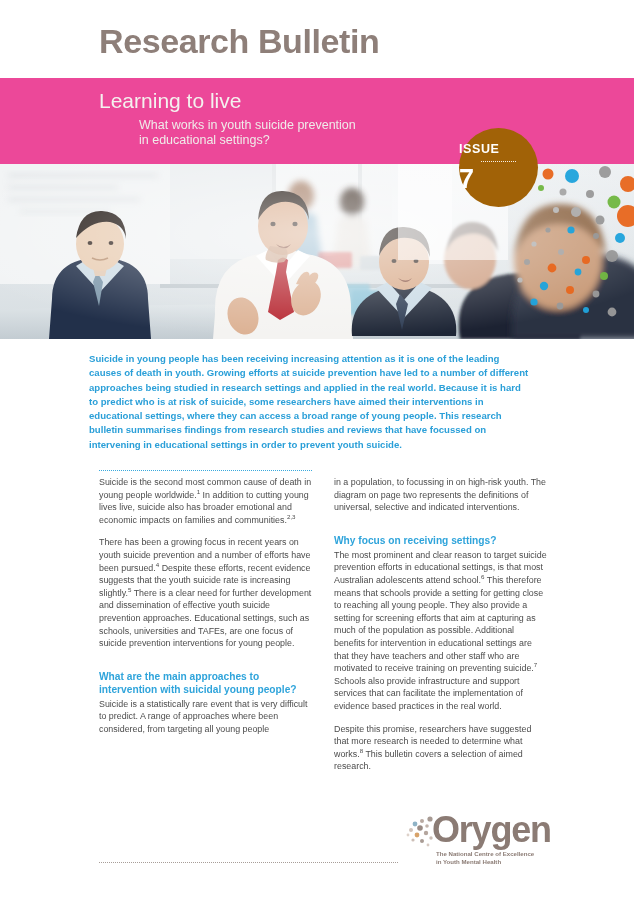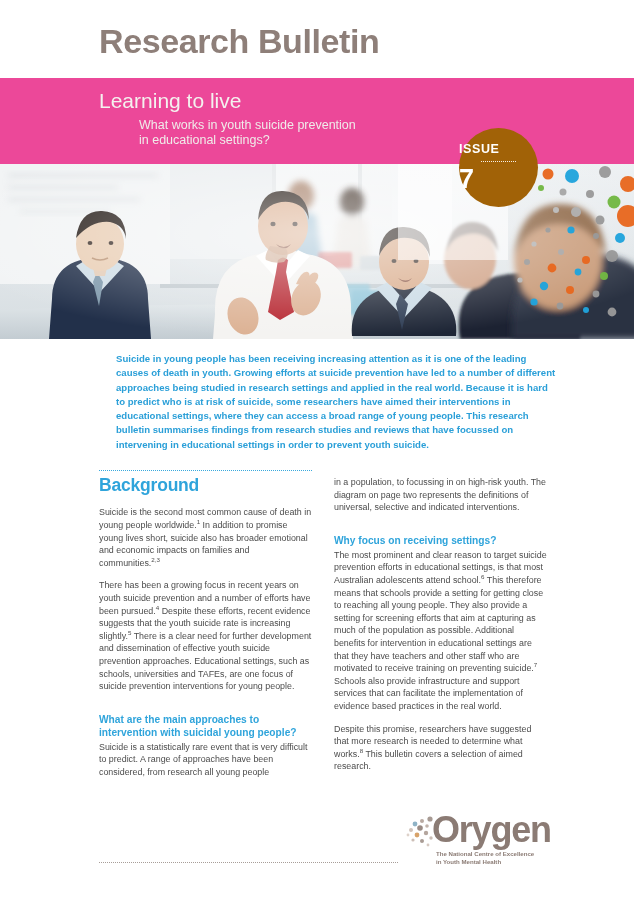--- a/index.html
+++ b/index.html
@@ -111,21 +111,21 @@
     width: 634px;
     height: 175px;
     overflow: hidden;
     background: #cfd6da;
   }
   .photo svg { display: block; }
 
   
   .intro {
     position: absolute;
-    left: 116px;
+    left: 89px;
     top: 352px;
     width: 440px;
     font-size: 9.6px;
     font-weight: bold;
     line-height: 14.3px;
     color: #2a9fd8;
   }
 
   
   .rule-top {
@@ -375,30 +375,29 @@
     <div class="issue-label">ISSUE</div>
     <div class="issue-rule"></div>
     <div class="issue-number">7</div>
   </div>
 
   <div class="intro">Suicide in young people has been receiving increasing attention as it is one of the leading causes of death in youth. Growing efforts at suicide prevention have led to a number of different approaches being studied in research settings and applied in the real world. Because it is hard to predict who is at risk of suicide, some researchers have aimed their interventions in educational settings, where they can access a broad range of young people. This research bulletin summarises findings from research studies and reviews that have focussed on intervening in educational settings in order to prevent youth suicide.</div>
 
   <div class="rule-top"></div>
 
   <div class="col col-left">
-    <h2 class="section">Background</h2>
-
-    <p class="body"><span>Suicide is the second most common cause of death in young people worldwide.</span><sup>1</sup><span> In addition to promise young lives short, suicide also has broader emotional and economic impacts on families and communities.</span><sup>2,3</sup></p>
+
+    <p class="body"><span>Suicide is the second most common cause of death in young people worldwide.</span><sup>1</sup><span> In addition to cutting young lives live, suicide also has broader emotional and economic impacts on families and communities.</span><sup>2,3</sup></p>
 
     <p class="body"><span>There has been a growing focus in recent years on youth suicide prevention and a number of efforts have been pursued.</span><sup>4</sup><span> Despite these efforts, recent evidence suggests that the youth suicide rate is increasing slightly.</span><sup>5</sup><span> There is a clear need for further development and dissemination of effective youth suicide prevention approaches. Educational settings, such as schools, universities and TAFEs, are one focus of suicide prevention interventions for young people.</span></p>
 
     <div class="gap"></div>
 
     <h3 class="subsection">What are the main approaches to intervention with suicidal young people?</h3>
-    <p class="body tight">Suicide is a statistically rare event that is very difficult to predict. A range of approaches have been considered, from research all young people</p>
+    <p class="body tight">Suicide is a statistically rare event that is very difficult to predict. A range of approaches where been considered, from targeting all young people</p>
   </div>
 
   <div class="col col-right">
     <p class="body">in a population, to focussing in on high-risk youth. The diagram on page two represents the definitions of universal, selective and indicated interventions.</p>
 
     <div class="gap"></div>
 
     <h3 class="subsection">Why focus on receiving settings?</h3>
 
     <p class="body"><span>The most prominent and clear reason to target suicide prevention efforts in educational settings, is that most Australian adolescents attend school.</span><sup>6</sup><span> This therefore means that schools provide a setting for getting close to reaching all young people. They also provide a setting for screening efforts that aim at capturing as much of the population as possible. Additional benefits for intervention in educational settings are that they have teachers and other staff who are motivated to receive training on preventing suicide.</span><sup>7</sup><span> Schools also provide infrastructure and support services that can facilitate the implementation of evidence based practices in the real world.</span></p>

